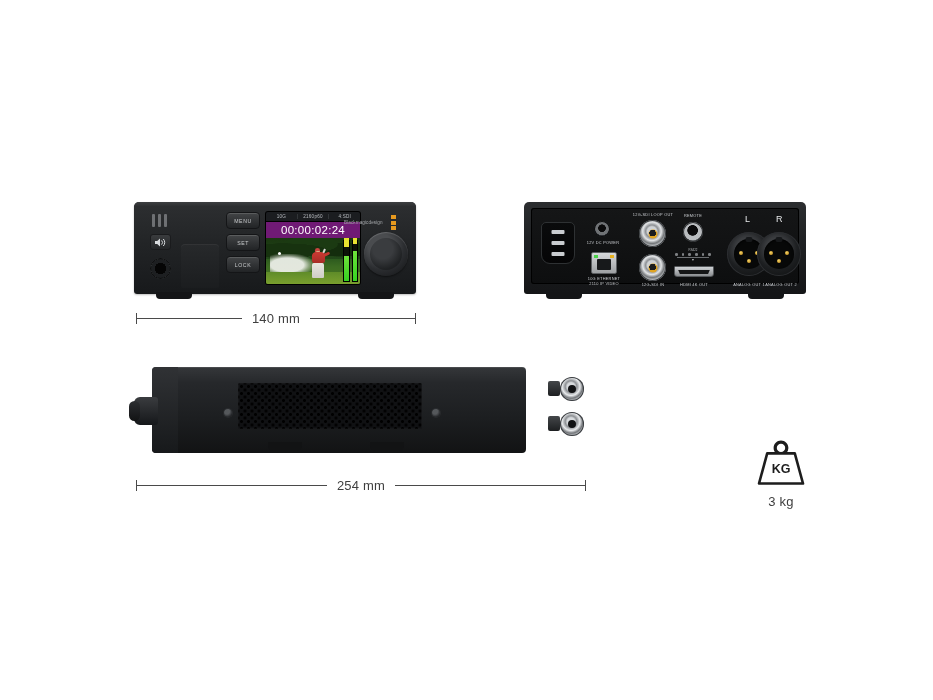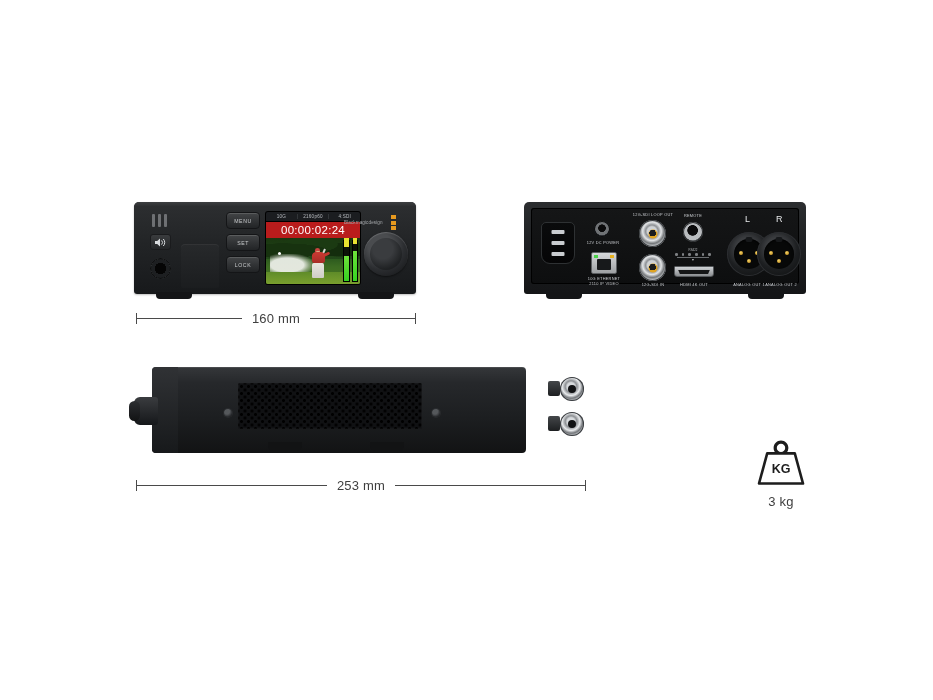--- a/index.html
+++ b/index.html
@@ -82,21 +82,21 @@
     height:10px; display:flex; align-items:center;
     background:#1b1d20; border-bottom:1px solid #000;
   }
   .lcd-status span{
     flex:1; text-align:center; color:#b9bcc0; font-size:4.6px;
     letter-spacing:.2px; font-family:"Liberation Sans", sans-serif;
   }
   .lcd-status span + span{ border-left:1px solid #323538; }
   .lcd-tc{
     height:16px; display:flex; align-items:center; justify-content:center;
-    color:#ffffff; font-size:11.5px; letter-spacing:.3px; background:#b91c1c;
+    color:#ffffff; font-size:11.5px; letter-spacing:.3px; background:#701a75;
     font-family:"Liberation Sans", sans-serif;
   }
   .lcd-video{ position:absolute; left:0; right:0; top:26px; bottom:0; overflow:hidden; }
   .v-sky{ position:absolute; inset:0; background:linear-gradient(180deg,#1d3a16 0%,#24501c 35%,#3c6b22 62%,#4d7a23 100%); }
   .v-trees{ position:absolute; left:0; right:0; top:0; height:46%;
     background:radial-gradient(ellipse at 18% 60%, #17320f 0 40%, transparent 41%),
                radial-gradient(ellipse at 48% 30%, #1b3a12 0 38%, transparent 39%),
                radial-gradient(ellipse at 78% 55%, #142d0d 0 42%, transparent 43%),
                linear-gradient(180deg,#1a3610,#23481a); }
   .v-sand{ position:absolute; left:4%; top:34%; width:46%; height:44%;
@@ -370,21 +370,21 @@
 
     <div class="jog-wheel"></div>
 
     <div class="fp-foot l"></div>
     <div class="fp-foot r"></div>
   </div>
 
   <div class="dim-h" style="left:136px; top:310px; width:280px;">
     <div class="cap"></div>
       <div class="ln"></div>
-    <div class="txt dimlabel">160 mm</div>
+    <div class="txt dimlabel">140 mm</div>
     <div class="ln"></div>
       <div class="cap"></div>
   </div>
 
 
   <div class="abs" id="rear-panel">
     <div class="rp-inner">
 
       <div class="iec">
           <i></i>
@@ -464,21 +464,21 @@
 
     <div class="sv-bncbase" style="top:18px;"></div>
     <div class="sv-bnc" style="top:14px;"></div>
     <div class="sv-bncbase" style="top:53px;"></div>
     <div class="sv-bnc" style="top:49px;"></div>
   </div>
 
   <div class="dim-h" style="left:136px; top:477px; width:450px;">
     <div class="cap"></div>
       <div class="ln"></div>
-    <div class="txt dimlabel">253 mm</div>
+    <div class="txt dimlabel">254 mm</div>
     <div class="ln"></div>
       <div class="cap"></div>
   </div>
 
   <div class="abs" id="weight-block">
     <svg width="64" height="52" viewBox="0 0 64 52" style="display:block;margin:0 auto;">
       <path d="M32 3.5c-4.1 0-7.4 3.3-7.4 7.4 0 2 .8 3.8 2.1 5.1h10.6a7.36 7.36 0 002.1-5.1c0-4.1-3.3-7.4-7.4-7.4zm0 3.2a4.2 4.2 0 110 8.4 4.2 4.2 0 010-8.4z" fill="#1d1d1d"></path>
       <path d="M18.2 16.4h27.6L54 46.5H10z" fill="#ffffff" stroke="#1d1d1d" stroke-width="2.6" stroke-linejoin="round"></path>
       <text x="32" y="36" text-anchor="middle" font-family="Liberation Sans, sans-serif" font-size="12.5" font-weight="bold" fill="#1d1d1d">KG</text>
     </svg>

